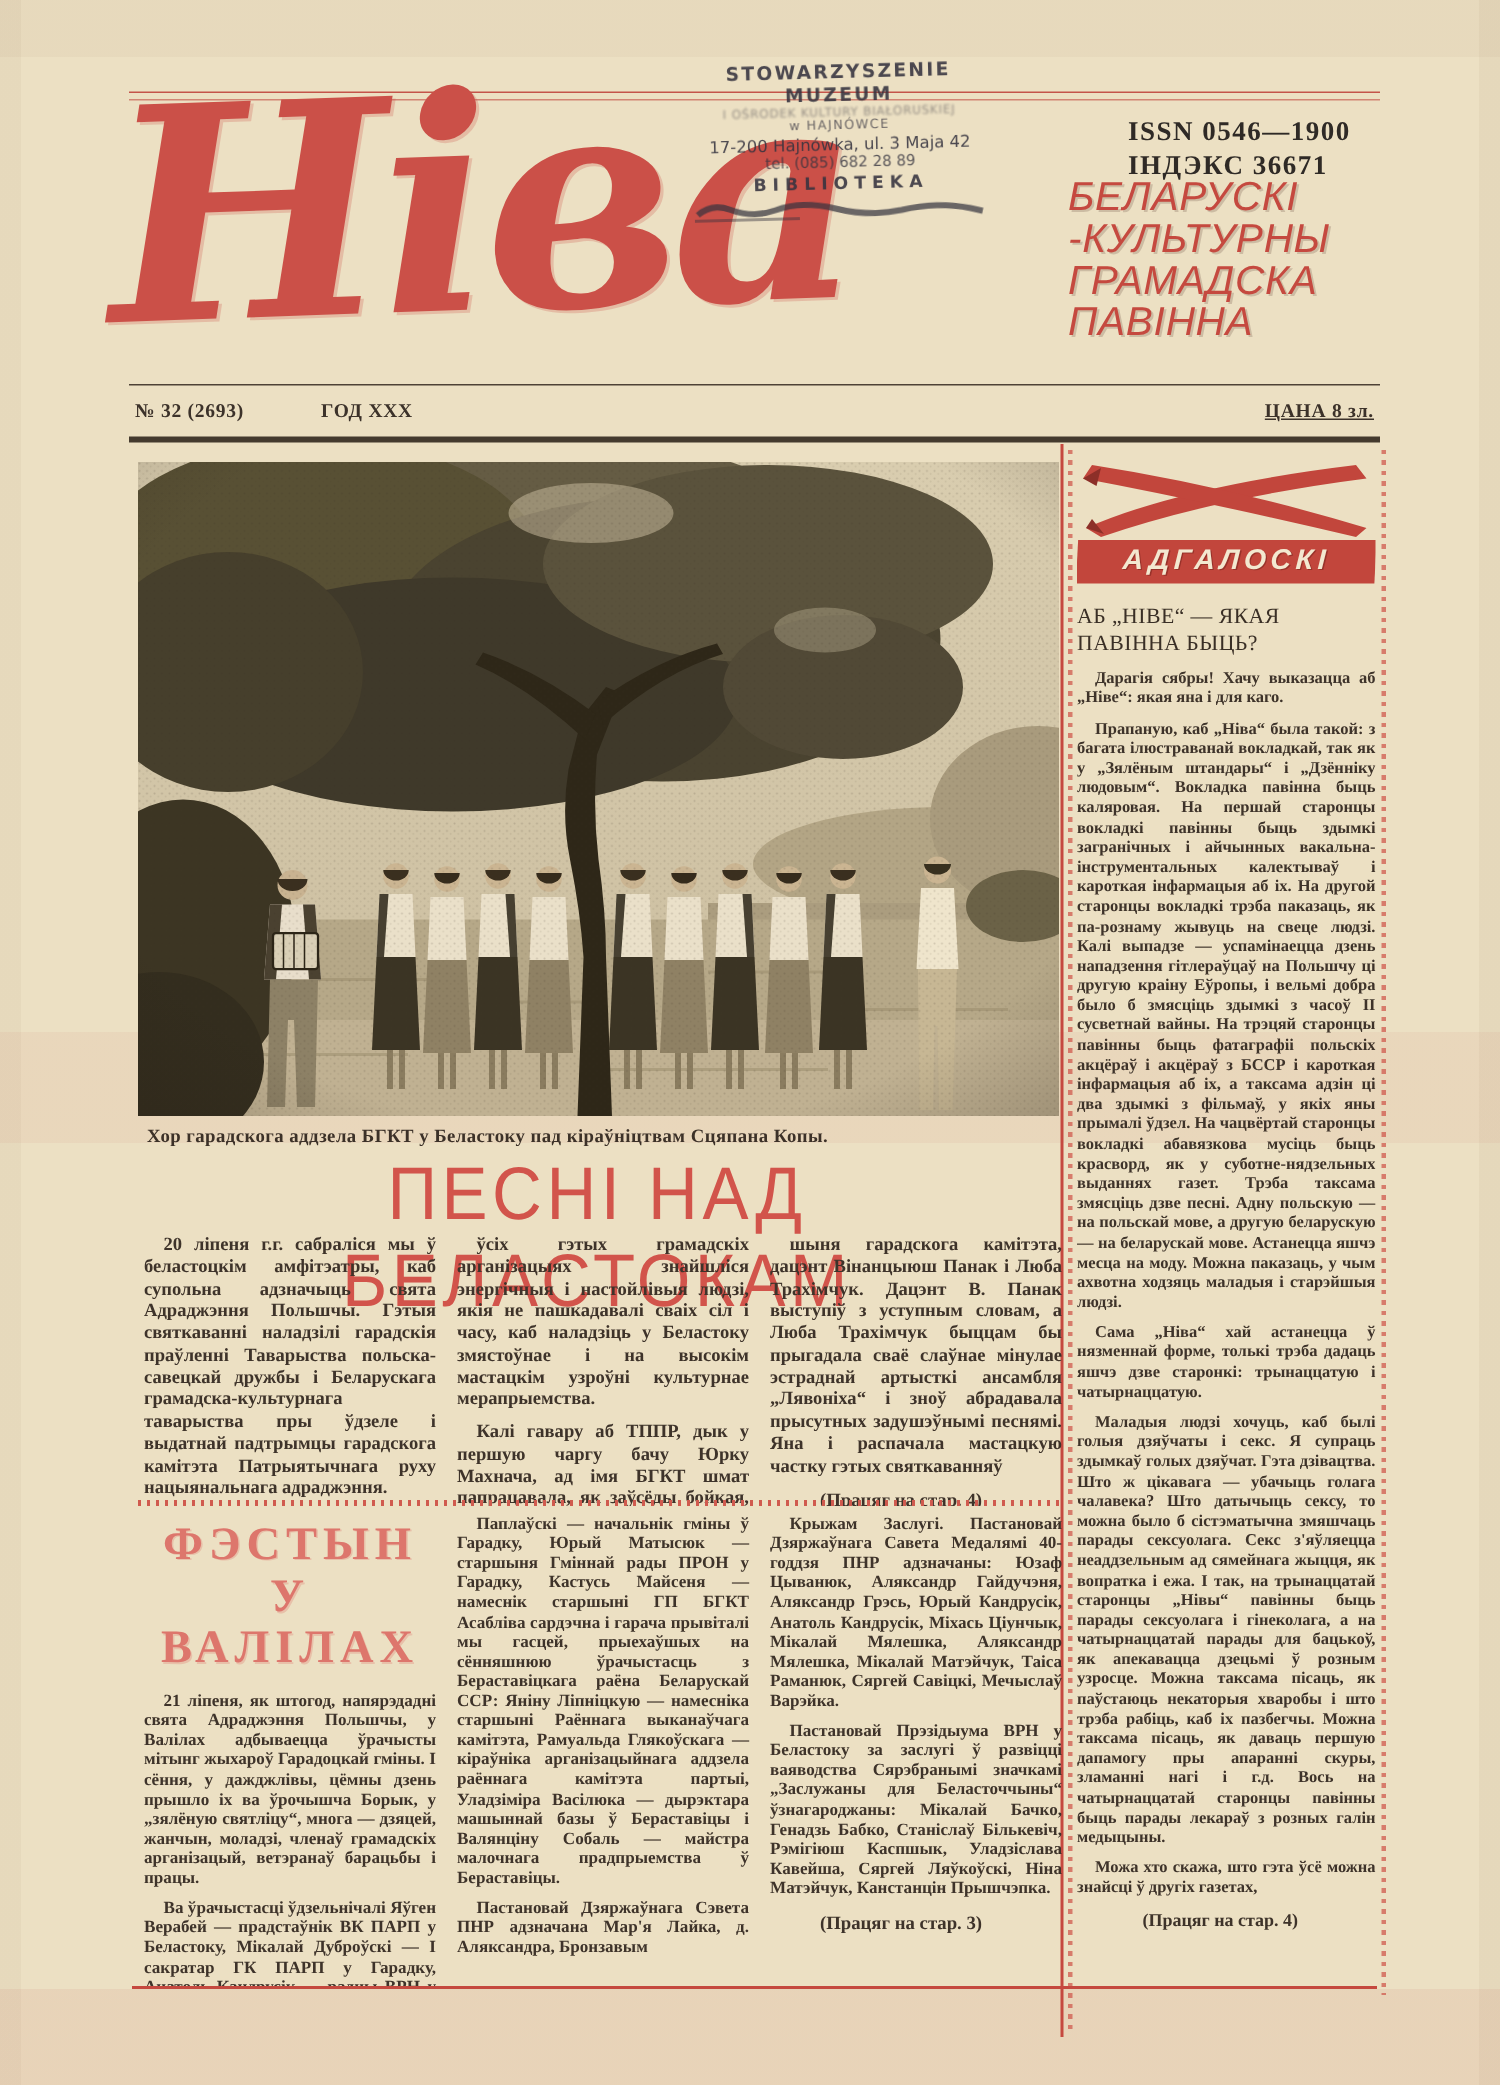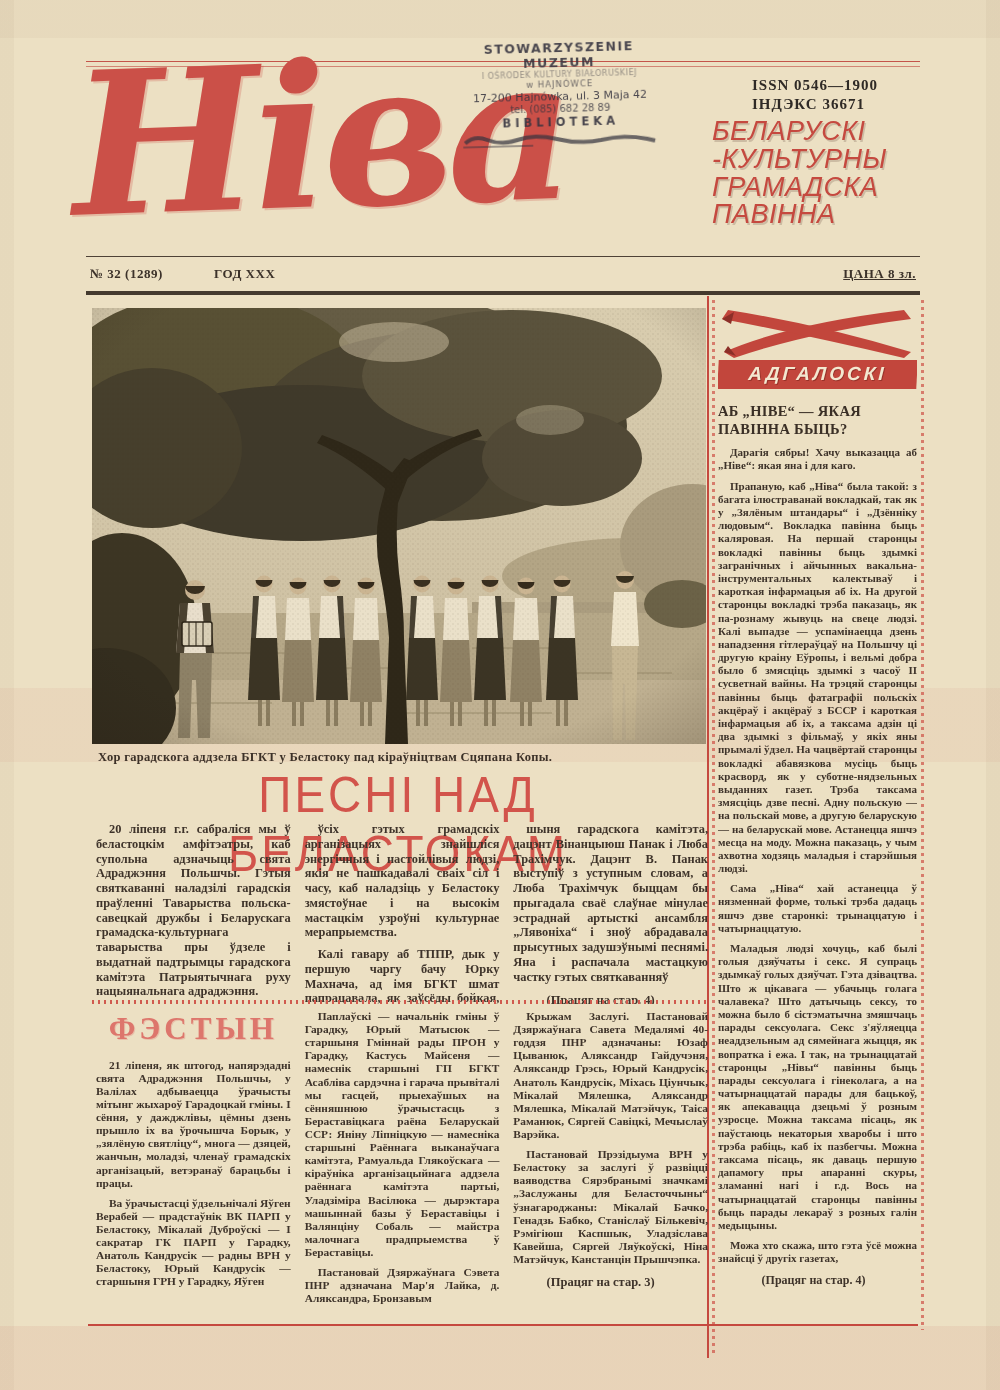--- a/index.html
+++ b/index.html
@@ -21,21 +21,21 @@
   .stamp{position:absolute;left:452px;top:40px;width:216px;text-align:center;
     color:#35333f;transform:rotate(-1.5deg);opacity:.88;filter:blur(.3px);
     font-family:"DejaVu Sans",sans-serif;z-index:5;}
   .stamp .s1{font-size:12.5px;font-weight:bold;letter-spacing:1.5px;}
   .stamp .s2{font-size:8px;letter-spacing:.5px;opacity:.55;filter:blur(.6px);}
   .stamp .s3{font-size:8.5px;letter-spacing:1px;opacity:.8;}
   .stamp .s4{font-size:11px;margin-top:1px;}
   .stamp .s5{font-size:10px;opacity:.9;}
   .stamp .s6{font-size:11.5px;font-weight:bold;letter-spacing:4px;margin-top:1px;}
   .issn{position:absolute;left:752px;top:76px;width:170px;text-align:left;
-    font-family:"Liberation Serif",serif;font-weight:bold;font-size:15px;
+    font-family:"Liberation Serif",serif;font-weight:bold;font-size:18px;
     letter-spacing:1px;color:#2f2a26;line-height:1.25;}
   .tagline{position:absolute;left:712px;top:118px;width:206px;
     font-family:"Liberation Sans",sans-serif;font-weight:normal;font-style:italic;
     font-size:27px;line-height:1.03;letter-spacing:.5px;color:#c5493f;
     text-shadow:1.5px 1.5px 0 rgba(90,60,50,.22);}
   
   .dateline{position:absolute;left:86px;right:80px;top:256px;height:34px;
     border-top:1.5px solid #4e4236;border-bottom:4px solid #443a2e;}
   .dateline span{position:absolute;top:9px;font-weight:bold;font-size:13px;
     letter-spacing:.5px;color:#3c322a;white-space:nowrap;}
@@ -67,21 +67,21 @@
     font-size:31px;line-height:1.12;letter-spacing:4px;color:#dd766c;text-align:center;
     text-shadow:1px 1px 0 rgba(221,118,108,.3);}
   .festyn span{display:block;}
   
   .sidebar{position:absolute;left:718px;top:304px;width:199px;height:1075px;overflow:hidden;}
   .rubric-art{display:block;width:199px;height:56px;}
   .rubric-banner{background:#c2463c;color:#f3e8d0;text-align:center;
     font-family:"Liberation Sans",sans-serif;font-weight:bold;font-style:italic;
     font-size:19px;letter-spacing:3px;padding:3px 0 4px;transform:skewX(-3deg);
     text-shadow:1px 1px 0 rgba(90,20,15,.4);}
-  .sb-subhead{margin:13px 0 8px;font-size:14.5px;font-weight:bold;line-height:1.25;
+  .sb-subhead{margin:13px 0 8px;font-size:14.5px;font-weight:normal;line-height:1.25;
     letter-spacing:.3px;color:#3a2f26;}
   .sb-body{font-size:11px;line-height:1.2;font-weight:bold;text-align:justify;}
   .sb-body p{margin:0 0 7px;text-indent:12px;}
   .sb-body p.cont{font-size:12px;}
 </style>
 </head>
 <body>
 
 <div class="page">
 
@@ -108,21 +108,21 @@
   </div>
 
   <div class="tagline">
     <div>БЕЛАРУСКІ</div>
     <div>-КУЛЬТУРНЫ</div>
     <div>ГРАМАДСКА</div>
     <div>ПАВІННА</div>
   </div>
 
   <div class="dateline">
-    <span class="dl-no">№ 32 (1289)</span>
+    <span class="dl-no">№ 32 (2693)</span>
     <span class="dl-year">ГОД XXX</span>
     <span class="dl-city">БЕЛАСТОК 11 ЖНІЎНЯ 1985 г.</span>
     <span class="dl-price">ЦАНА 8 зл.</span>
   </div>
 
   <div class="v-rule"></div>
   <div class="v-hatch vh-inner"></div>
   <div class="v-hatch vh-outer"></div>
 
   <svg class="photo" viewBox="0 0 614 436">
@@ -290,20 +290,21 @@
       <p class="cont">(Працяг на стар. 4)</p>
     </div>
   </div>
 
   <div class="dash-rule"></div>
 
   <div class="cols a2">
     <div class="col">
       <h2 class="festyn">
         <span>ФЭСТЫН</span>
+        <span>У ВАЛІЛАХ</span>
       </h2>
       <p>21 ліпеня, як штогод, напярэдадні свята Адраджэння Польшчы, у Валілах адбываецца ўрачысты мітынг жыхароў Гарадоцкай гміны. І сёння, у дажджлівы, цёмны дзень прышло іх ва ўрочышча Борык, у „зялёную святліцу“, многа — дзяцей, жанчын, моладзі, членаў грамадскіх арганізацый, ветэранаў барацьбы і працы.</p>
       <p>Ва ўрачыстасці ўдзельнічалі Яўген Верабей — прадстаўнік ВК ПАРП у Беластоку, Мікалай Дуброўскі — І сакратар ГК ПАРП у Гарадку, Анатоль Кандрусік — радны ВРН у Беластоку, Юрый Кандрусік — старшыня ГРН у Гарадку, Яўген</p>
     </div>
     <div class="col">
       <p>Паплаўскі — начальнік гміны ў Гарадку, Юрый Матысюк — старшыня Гміннай рады ПРОН у Гарадку, Кастусь Майсеня — намеснік старшыні ГП БГКТ Асабліва сардэчна і гарача прывіталі мы гасцей, прыехаўшых на сённяшнюю ўрачыстасць з Бераставіцкага раёна Беларускай ССР: Яніну Ліпніцкую — намесніка старшыні Раённага выканаўчага камітэта, Рамуальда Глякоўскага — кіраўніка арганізацыйнага аддзела раённага камітэта партыі, Уладзіміра Васілюка — дырэктара машыннай базы ў Бераставіцы і Валянціну Собаль — майстра малочнага прадпрыемства ў Бераставіцы.</p>
       <p>Пастановай Дзяржаўнага Сэвета ПНР адзначана Мар'я Лайка, д. Аляксандра, Бронзавым</p>
     </div>
     <div class="col">
       <p>Крыжам Заслугі. Пастановай Дзяржаўнага Савета Медалямі 40-годдзя ПНР адзначаны: Юзаф Цыванюк, Аляксандр Гайдучэня, Аляксандр Грэсь, Юрый Кандрусік, Анатоль Кандрусік, Міхась Ціунчык, Мікалай Мялешка, Аляксандр Мялешка, Мікалай Матэйчук, Таіса Раманюк, Сяргей Савіцкі, Мечыслаў Варэйка.</p>

